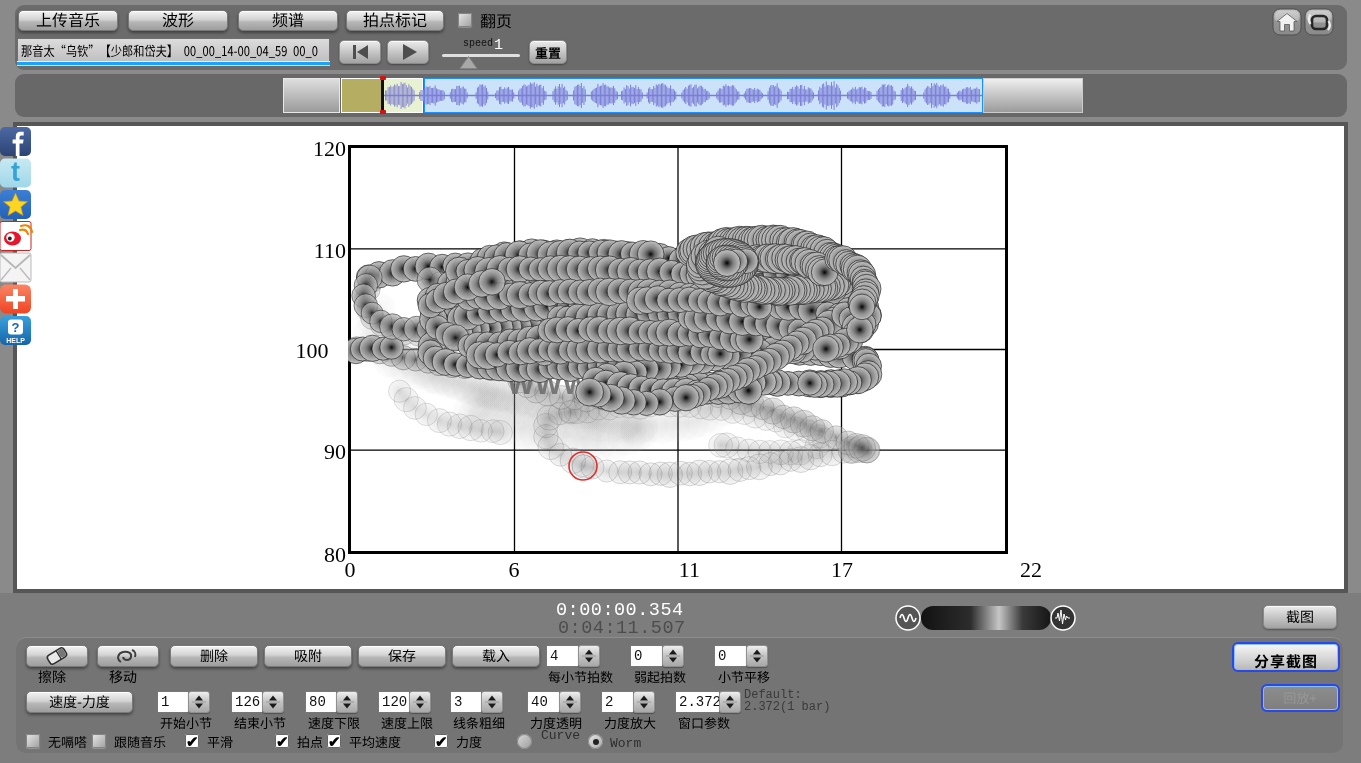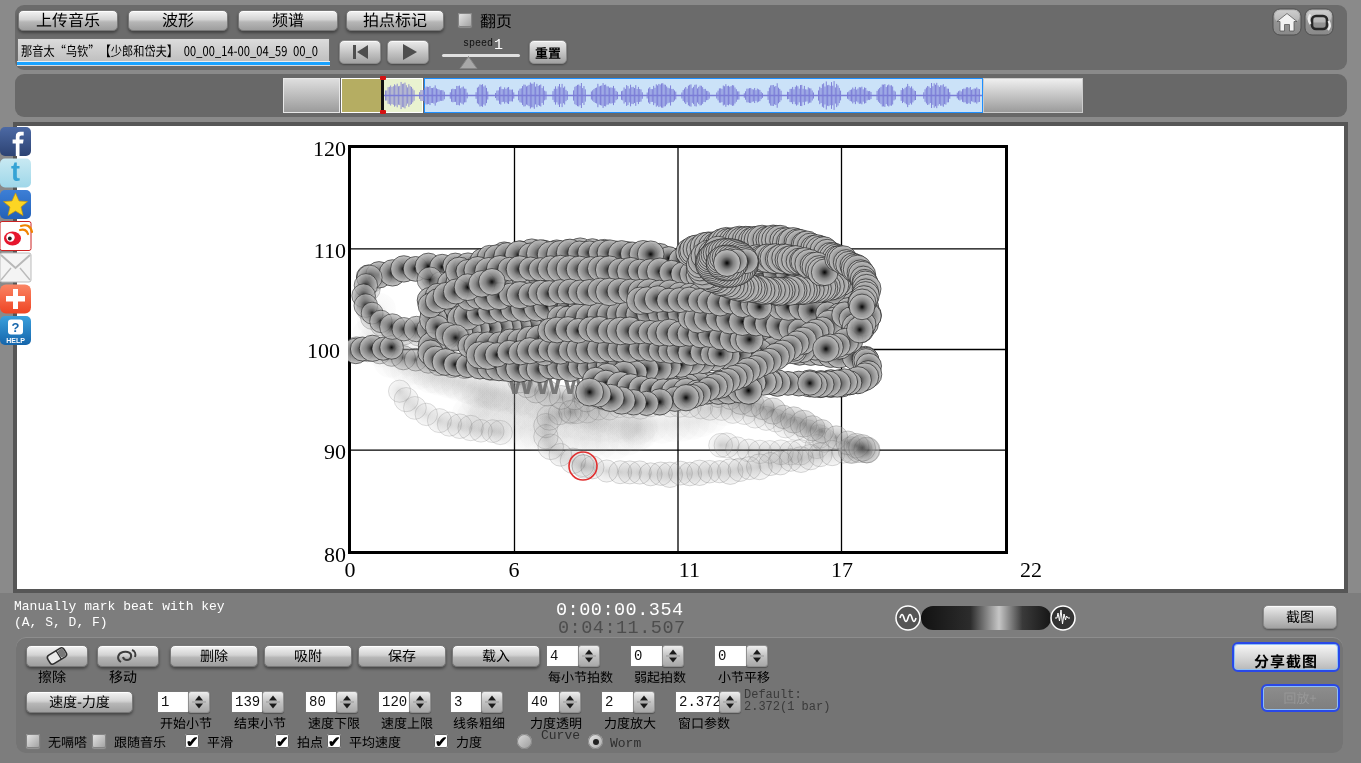--- a/index.html
+++ b/index.html
@@ -1636,30 +1636,29 @@
       <circle cx="379.0" cy="112.0" r="12.0" fill="url(#cg)" stroke="rgba(20,20,20,0.65)" stroke-width="1" opacity="0.95"></circle>
       <circle cx="381.8" cy="112.3" r="12.0" fill="url(#cg)" stroke="rgba(20,20,20,0.65)" stroke-width="1" opacity="0.95"></circle>
       <circle cx="384.3" cy="113.1" r="12.0" fill="url(#cg)" stroke="rgba(20,20,20,0.65)" stroke-width="1" opacity="0.95"></circle>
       <circle cx="386.3" cy="114.5" r="12.0" fill="url(#cg)" stroke="rgba(20,20,20,0.65)" stroke-width="1" opacity="0.95"></circle>
       <circle cx="387.6" cy="116.1" r="12.0" fill="url(#cg)" stroke="rgba(20,20,20,0.65)" stroke-width="1" opacity="0.95"></circle>
       <circle cx="379.0" cy="118.0" r="13.5" fill="url(#cg)" stroke="rgba(20,20,20,0.65)" stroke-width="1"></circle>
       <circle cx="235" cy="321" r="14" fill="none" stroke="#e03030" stroke-width="1.6"></circle>
     </svg>
     <div class="abs" style="left:302px;top:136px;width:44px;text-align:right;font-size:22px;font-family:'Liberation Serif',serif;color:#000">120</div>
     <div class="abs" style="left:302px;top:238px;width:44px;text-align:right;font-size:22px;font-family:'Liberation Serif',serif;color:#000">110</div>
-    <div class="abs" style="left:296px;top:338px;width:44px;text-align:right;font-size:22px;font-family:'Liberation Serif',serif;color:#000">100</div>
+    <div class="abs" style="left:290px;top:338px;width:44px;text-align:center;font-size:22px;font-family:'Liberation Serif',serif;color:#000">100</div>
     <div class="abs" style="left:302px;top:439px;width:44px;text-align:right;font-size:22px;font-family:'Liberation Serif',serif;color:#000">90</div>
     <div class="abs" style="left:302px;top:542px;width:44px;text-align:right;font-size:22px;font-family:'Liberation Serif',serif;color:#000">80</div>
     <div class="abs" style="left:328px;top:557px;width:44px;text-align:center;font-size:22px;font-family:'Liberation Serif',serif;color:#000">0</div>
     <div class="abs" style="left:492px;top:557px;width:44px;text-align:center;font-size:22px;font-family:'Liberation Serif',serif;color:#000">6</div>
     <div class="abs" style="left:656px;top:557px;width:44px;text-align:right;font-size:22px;font-family:'Liberation Serif',serif;color:#000">11</div>
     <div class="abs" style="left:820px;top:557px;width:44px;text-align:center;font-size:22px;font-family:Liberation Serif, serif;color:#000">17</div>
     <div class="abs" style="left:998px;top:557px;width:44px;text-align:right;font-size:22px;font-family:'Liberation Serif',serif;color:#000">22</div>
     <div class="abs" style="left:0;top:593px;width:1361px;height:170px;background:#7d7d7d"></div>
-    <div class="abs mono" style="left:14px;top:599px;font-size:13px;line-height:16px;color:#fff">Manually mark beat with key<br>(A, S, D, F)</div>
     <div class="abs mono" style="left:556px;top:600px;font-size:18.5px;color:#fff;letter-spacing:0.5px">0:00:00.354</div>
     <div class="abs mono" style="left:558px;top:618px;font-size:18.5px;color:#4d4d4d;letter-spacing:0.5px">0:04:11.507</div>
     <svg class="abs" style="left:895px;top:603px" width="185" height="30" viewBox="0 0 185 30">
 <circle cx="13" cy="15" r="12" fill="#555" stroke="#fff" stroke-width="1.5"></circle>
 <path d="M5 15 q2-7 4 0 q2 7 4 0 q2-7 4 0 q2 7 4 0" stroke="#fff" stroke-width="1.6" fill="none"></path>
 <defs>
         <linearGradient id="vol" x1="0" y1="0" x2="1" y2="0">
           <stop offset="0" stop-color="#121212"></stop>
           <stop offset="0.38" stop-color="#2c2c2c"></stop>
           <stop offset="0.60" stop-color="#c6c6c6"></stop>
@@ -1714,21 +1713,21 @@
       <line x1="4" y1="11" x2="18" y2="11" stroke="#999" stroke-width="1"></line>
     </svg>
     <div class="btn" style="left:26px;top:691px;width:107px;height:22px"></div>
     <div class="spinfield" style="left:157px;top:691px;width:31px;height:22px">1</div>
     <div class="spinbtns" style="left:188px;top:691px;height:22px"></div>
     <svg class="abs" style="left:188px;top:691px" width="22" height="22">
       <path d="M11 4.5 L15 9.5 L7 9.5 Z" fill="#1a1a1a"></path>
       <path d="M11 17.5 L15 12.5 L7 12.5 Z" fill="#1a1a1a"></path>
       <line x1="4" y1="11" x2="18" y2="11" stroke="#999" stroke-width="1"></line>
     </svg>
-    <div class="spinfield" style="left:231px;top:691px;width:31px;height:22px">139</div>
+    <div class="spinfield" style="left:231px;top:691px;width:31px;height:22px">126</div>
     <div class="spinbtns" style="left:262px;top:691px;height:22px"></div>
     <svg class="abs" style="left:262px;top:691px" width="22" height="22">
       <path d="M11 4.5 L15 9.5 L7 9.5 Z" fill="#1a1a1a"></path>
       <path d="M11 17.5 L15 12.5 L7 12.5 Z" fill="#1a1a1a"></path>
       <line x1="4" y1="11" x2="18" y2="11" stroke="#999" stroke-width="1"></line>
     </svg>
     <div class="spinfield" style="left:305px;top:691px;width:31px;height:22px">80</div>
     <div class="spinbtns" style="left:336px;top:691px;height:22px"></div>
     <svg class="abs" style="left:336px;top:691px" width="22" height="22">
       <path d="M11 4.5 L15 9.5 L7 9.5 Z" fill="#1a1a1a"></path>

